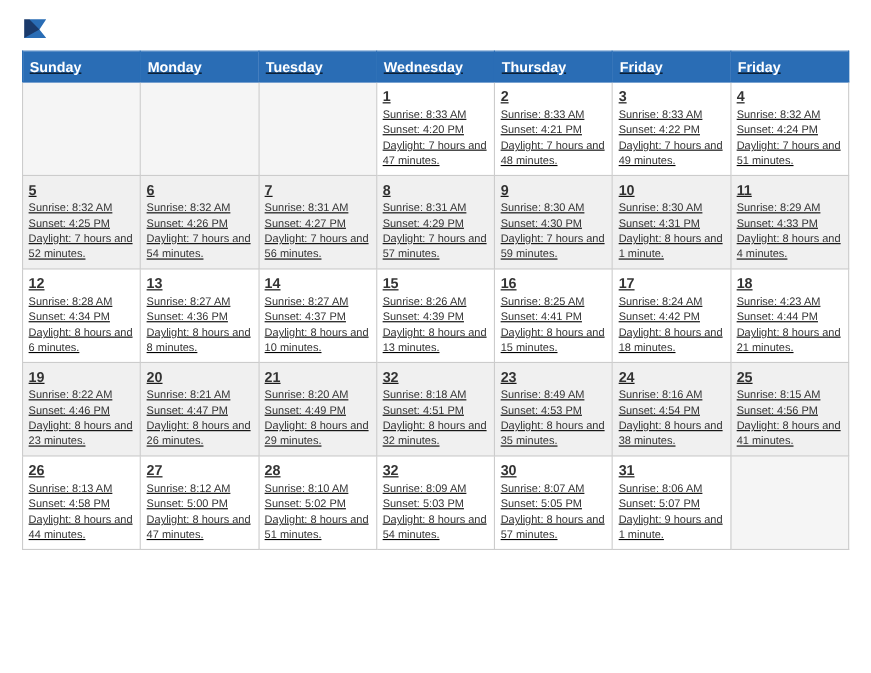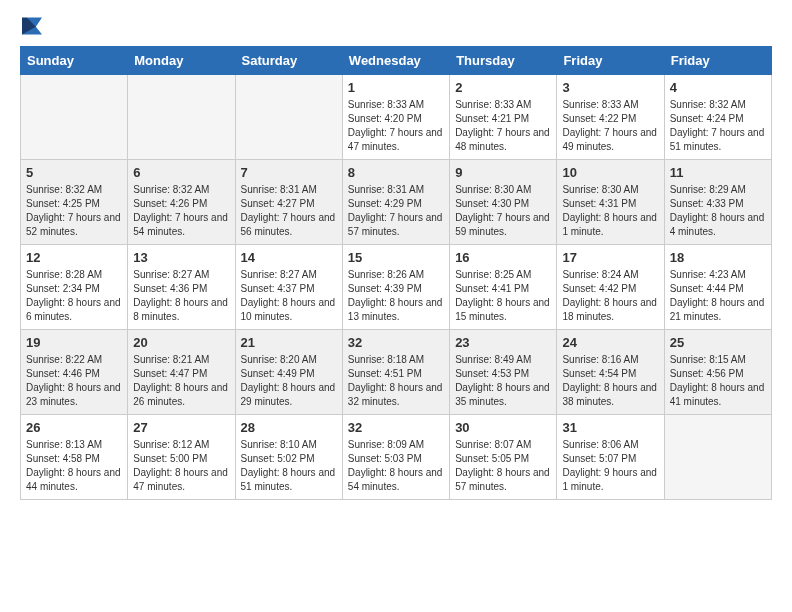--- a/index.html
+++ b/index.html
@@ -34,20 +34,21 @@
       color: #333;
     }
     .location {
       font-size: 14px;
       color: #555;
     }
     .calendar {
       width: 100%;
       border-collapse: collapse;
       border: 1px solid #ccc;
+      text-decoration: underline;
     }
     .calendar th {
       background-color: #2a6db5;
       color: #fff;
       text-align: left;
       padding: 6px 6px;
       font-size: 13px;
       border: 1px solid #2a6db5;
     }
     .calendar td {
@@ -95,21 +96,21 @@
     <div class="month-title"></div>
     <div class="location"></div>
   </div>
 </div>
 
 <table class="calendar">
   <thead>
     <tr id="header-row">
         <th>Sunday</th>
         <th>Monday</th>
-        <th>Saturday</th>
+        <th>Tuesday</th>
         <th>Wednesday</th>
         <th>Thursday</th>
         <th>Friday</th>
         <th>Friday</th>
       </tr>
   </thead>
   <tbody id="calendar-body">
       <tr>
         <td class="empty"></td>
         <td class="empty"></td>
@@ -180,21 +181,21 @@
           <span class="day-number">11</span>
           <div class="day-info" style="white-space: pre-line;">Sunrise: 8:29 AM
 Sunset: 4:33 PM
 Daylight: 8 hours and 4 minutes.</div>
         </td>
       </tr>
       <tr>
         <td>
           <span class="day-number">12</span>
           <div class="day-info" style="white-space: pre-line;">Sunrise: 8:28 AM
-Sunset: 2:34 PM
+Sunset: 4:34 PM
 Daylight: 8 hours and 6 minutes.</div>
         </td>
         <td>
           <span class="day-number">13</span>
           <div class="day-info" style="white-space: pre-line;">Sunrise: 8:27 AM
 Sunset: 4:36 PM
 Daylight: 8 hours and 8 minutes.</div>
         </td>
         <td>
           <span class="day-number">14</span>

